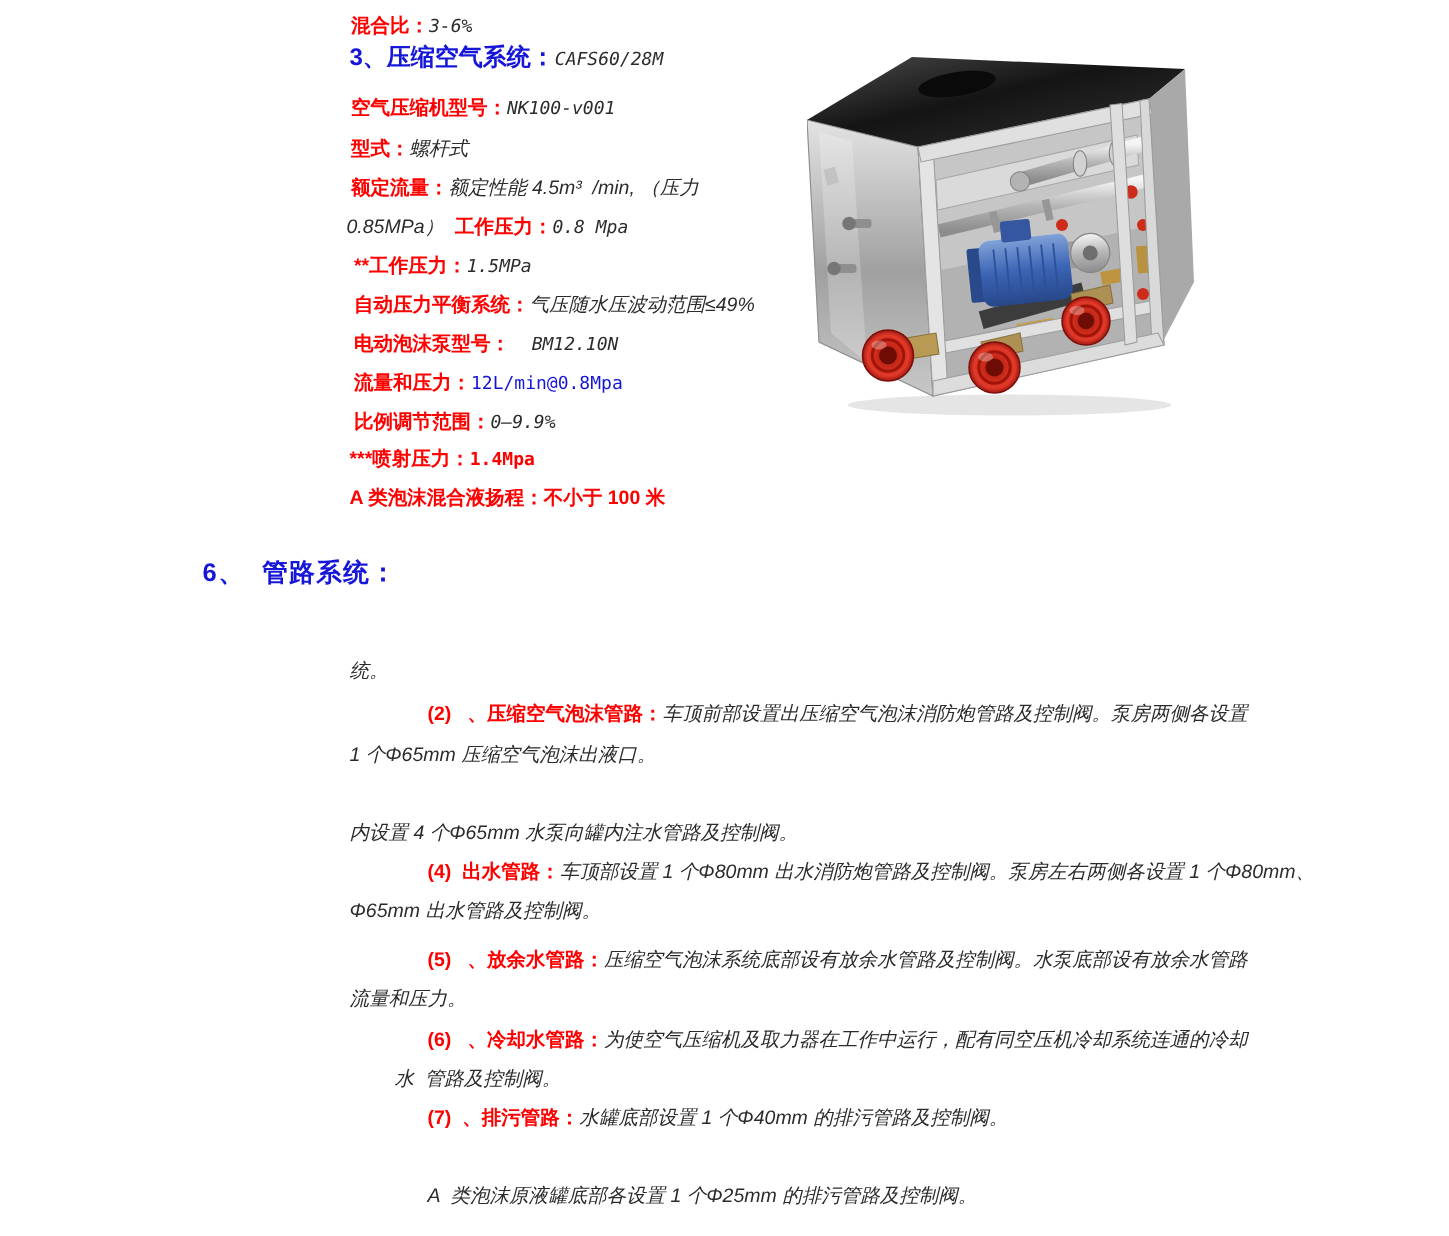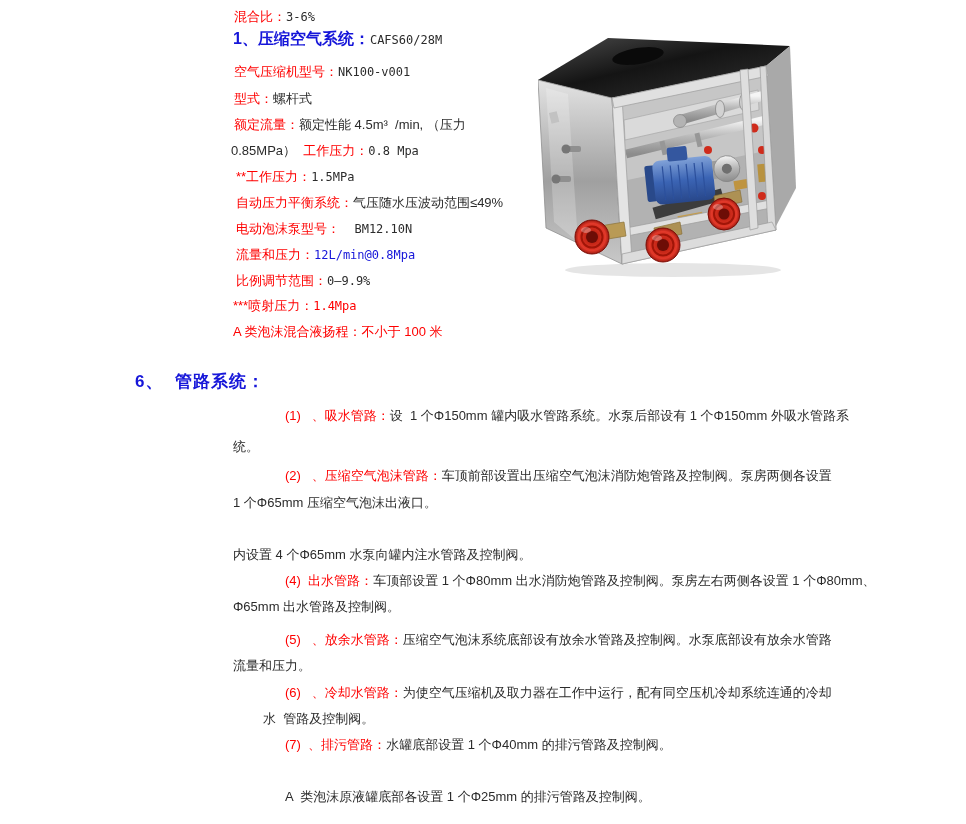--- a/index.html
+++ b/index.html
@@ -1,34 +1,34 @@
 <!DOCTYPE html>
 <html><head>
 <meta charset="utf-8">
 <style>
   html,body{margin:0;padding:0;background:#ffffff;}
   .page{position:relative;width:966px;height:824px;background:#ffffff;overflow:hidden;
         font-family:"Liberation Sans",sans-serif;}
   .ln{position:absolute;white-space:pre;font-size:13px;line-height:17px;color:#2b2b2b;}
-  .red{color:#fe0000;font-weight:400;}
-  .blk{color:#2b2b2b;}
+  .red{color:#fe0000;font-weight:700;}
+  .blk{color:#2b2b2b;font-style:italic;}
   .blu{color:#1616d9;margin-top:24px;}
   .mono{font-family:"DejaVu Sans Mono","Liberation Mono",monospace;font-size:12px;}
   .hblue{color:#1616d9;font-weight:700;font-size:16px;}
   .h6 .hblue{font-size:17px;letter-spacing:1px;text-align:right;}
   .photo{position:absolute;left:538px;top:32px;}
 </style>
 </head>
 <body>
 
 <div class="page">
 
   <div class="ln" style="left:234px;top:8px"><span class="red">混合比：</span><span class="blk mono">3-6%</span></div>
 
-  <div class="ln" style="left:233px;top:30px"><span class="hblue">1、压缩空气系统：</span><span class="blk mono">CAFS60/28M</span></div>
+  <div class="ln" style="left:233px;top:30px"><span class="hblue">3、压缩空气系统：</span><span class="blk mono">CAFS60/28M</span></div>
 
   <div class="ln" style="left:234px;top:63px"><span class="red">空气压缩机型号：</span><span class="blk mono">NK100-v001</span></div>
 
   <div class="ln" style="left:234px;top:90px"><span class="red">型式：</span><span class="blk">螺杆式</span></div>
 
   <div class="ln" style="left:234px;top:116px"><span class="red">额定流量：</span><span class="blk">额定性能 4.5m³  /min, （压力</span></div>
 
   <div class="ln" style="left:231px;top:142px"><span class="blk">0.85MPa）  </span><span class="red">工作压力：</span><span class="blk mono">0.8 Mpa</span></div>
 
   <div class="ln" style="left:236px;top:168px"><span class="red">**工作压力：</span><span class="blk mono">1.5MPa</span></div>
@@ -170,21 +170,20 @@
       <polygon points="176,164 202,158 204,170 178,176" fill="#ad9154" stroke="#8a713a" stroke-width="0.7"></polygon>
       <circle cx="186" cy="182" r="16" fill="url(#gCap)" stroke="#7c0f08" stroke-width="1"></circle>
       <circle cx="186" cy="182" r="10" fill="none" stroke="#a01508" stroke-width="2"></circle>
       <circle cx="186" cy="182" r="5.5" fill="#6d0d06"></circle>
       <ellipse cx="180" cy="175" rx="5" ry="3" fill="#ffffff" opacity="0.3"></ellipse>
     </g>
   </svg>
 
   <div class="ln h6" style="left:135px;top:373px"><span class="hblue">6、  管路系统：</span></div>
 
-  <div class="ln" style="left:285px;top:407px"><span class="red">(1)   、吸水管路：</span><span class="blk">设  1 个Φ150mm 罐内吸水管路系统。水泵后部设有 1 个Φ150mm 外吸水管路系</span></div>
   <div class="ln" style="left:233px;top:438px"><span class="blk">统。</span></div>
 
   <div class="ln" style="left:285px;top:467px"><span class="red">(2)   、压缩空气泡沫管路：</span><span class="blk">车顶前部设置出压缩空气泡沫消防炮管路及控制阀。泵房两侧各设置</span></div>
   <div class="ln" style="left:233px;top:494px"><span class="blk">1 个Φ65mm 压缩空气泡沫出液口。</span></div>
 
   <div class="ln" style="left:233px;top:546px"><span class="blk">内设置 4 个Φ65mm 水泵向罐内注水管路及控制阀。</span></div>
 
   <div class="ln" style="left:285px;top:572px"><span class="red">(4)  出水管路：</span><span class="blk">车顶部设置 1 个Φ80mm 出水消防炮管路及控制阀。泵房左右两侧各设置 1 个Φ80mm、</span></div>
   <div class="ln" style="left:233px;top:598px"><span class="blk">Φ65mm 出水管路及控制阀。</span></div>
 

